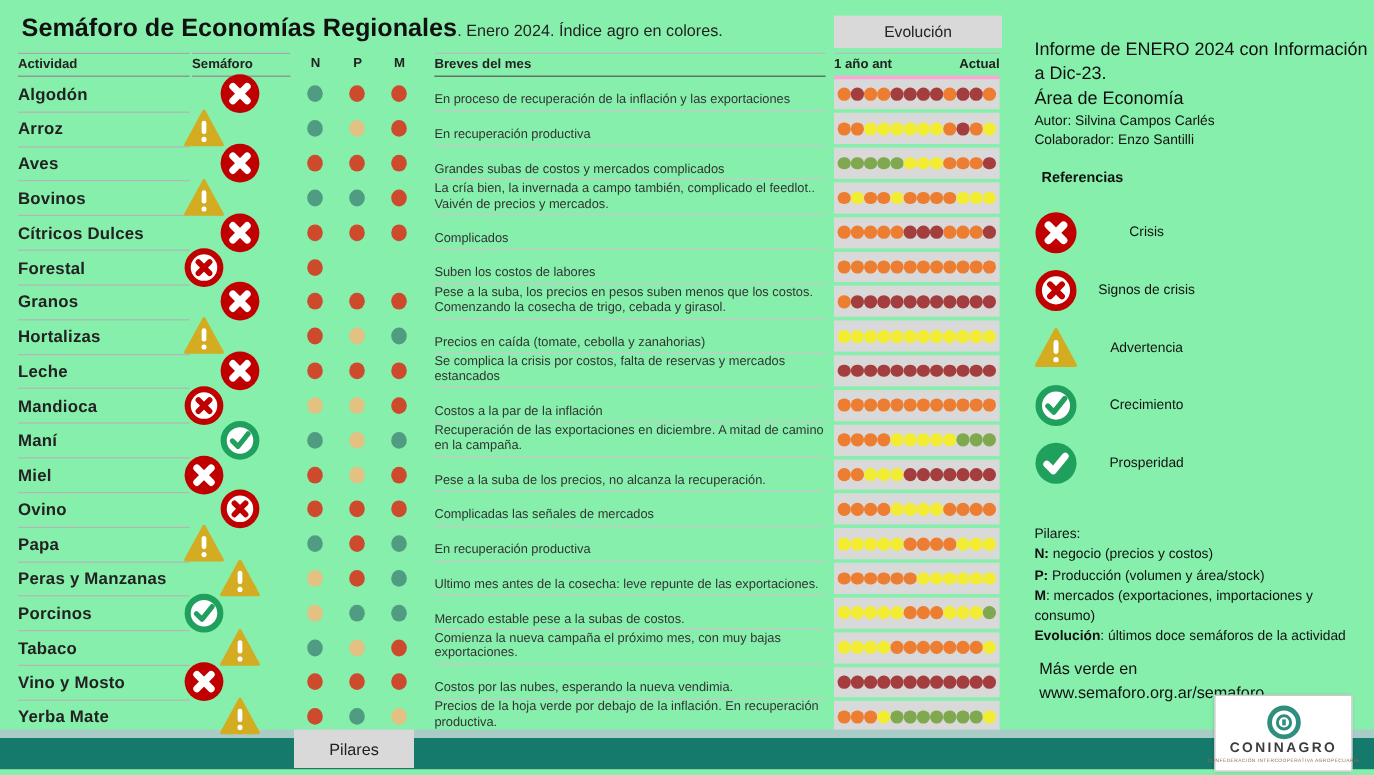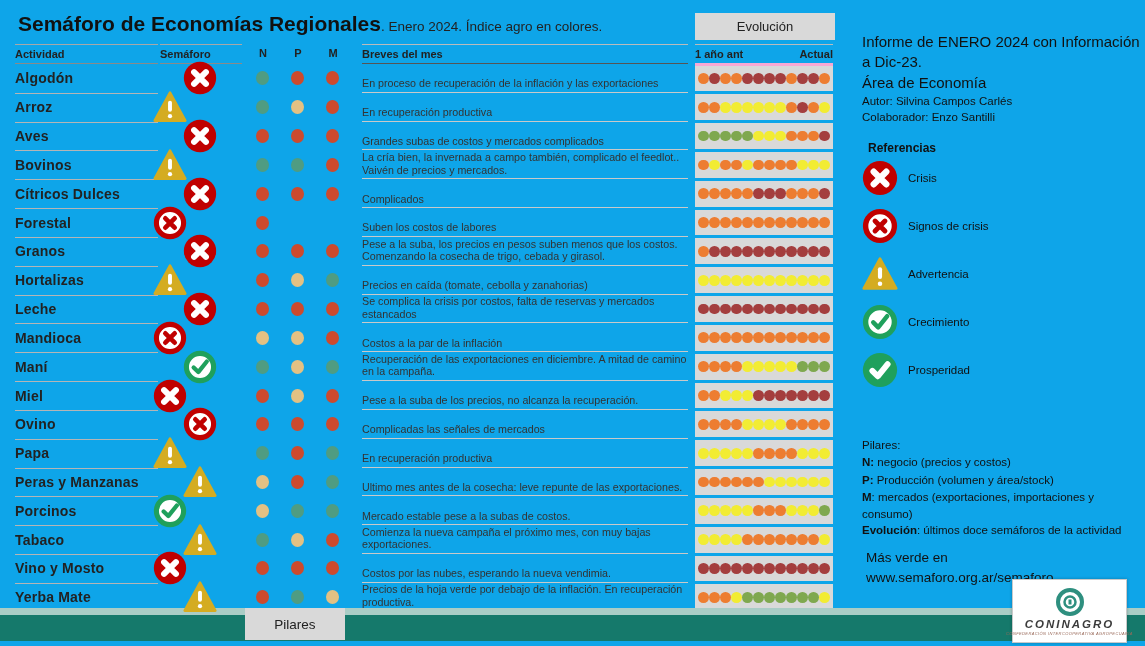--- a/index.html
+++ b/index.html
@@ -1,16 +1,16 @@
 <!DOCTYPE html>
 <html><head>
 <meta charset="utf-8">
 <style>
   html,body{margin:0;padding:0;background:#fff;}
-  .canvas{position:relative;width:1145px;height:646px;background:#0ea5e9;overflow:hidden;
+  .canvas{position:relative;width:1145px;height:646px;background:#86efac;overflow:hidden;
           font-family:"Liberation Sans","DejaVu Sans",sans-serif;color:#1a1a1a;}
 
   
   .title-row{position:absolute;left:18px;top:12px;white-space:nowrap;}
   .title{font-size:21px;font-weight:700;color:#111;}
   .subtitle{font-size:13.5px;font-weight:400;color:#222;}
 
   .evo-btn{position:absolute;left:695px;top:13px;width:140px;height:27px;background:#d9d9d9;
            font-size:13px;display:flex;align-items:center;justify-content:center;color:#222;}
 
@@ -41,36 +41,36 @@
   .evo{position:absolute;left:680px;width:138px;top:1.5px;bottom:1.5px;background:#d9d9d9;
        display:flex;align-items:center;justify-content:space-between;padding:0 3px;box-sizing:border-box;}
   .ed{width:10.8px;height:10.8px;border-radius:50%;flex:none;}
 
   
   .side{position:absolute;left:862px;top:0;width:278px;}
   .side-info{position:absolute;top:32px;left:0;}
   .info-big{font-size:15px;line-height:1.35;color:#111;}
   .info-small{font-size:11.5px;line-height:1.4;color:#111;}
   .ref-title{position:absolute;top:141px;left:6px;font-size:12px;font-weight:700;color:#111;}
-  #legend{position:absolute;top:160px;left:0;}
+  #legend{position:absolute;top:176px;left:0;text-align:center;}
   .leg-item{display:flex;align-items:center;margin-bottom:12px;}
   .leg-icon{width:36px;height:36px;flex:none;margin-right:10px;}
   .leg-label{font-size:11.5px;color:#111;width:95px;line-height:1.25;}
   #pilares{position:absolute;top:437px;left:0;font-size:11.5px;line-height:1.5;color:#111;width:276px;}
   .evo-note{position:absolute;top:524px;left:0;font-size:11.5px;color:#111;width:286px;}
   .more-info{position:absolute;top:548px;left:4px;font-size:13.5px;line-height:1.5;color:#111;}
 
   
   .band-light{position:absolute;left:0;top:608px;width:1145px;height:7px;background:#a9cdc6;}
   .band-dark{position:absolute;left:0;top:615px;width:1145px;height:26px;background:#15796b;}
   .pilares-btn{position:absolute;left:245px;top:608px;width:100px;height:32px;background:#d9d9d9;
                font-size:13.5px;color:#222;display:flex;align-items:center;justify-content:center;z-index:5;}
   .logo-card{position:absolute;left:1012px;top:579px;width:113px;height:62px;background:#fff;
              border:1px solid #c9c9c9;box-shadow:0 0 3px rgba(0,0,0,.25);z-index:5;
-             display:flex;flex-direction:column;align-items:center;justify-content:center;font-style:italic;}
+             display:flex;flex-direction:column;align-items:center;justify-content:center;}
   .logo-mark{width:30px;height:30px;}
   .logo-text{font-size:11.5px;font-weight:700;letter-spacing:2px;color:#3c3c3c;margin-top:1px;}
   .logo-tag{font-size:4px;letter-spacing:.4px;color:#9a6a5a;margin-top:1px;white-space:nowrap;}
 </style>
 </head>
 <body>
 
 <div class="canvas">
 
   <div class="title-row">

